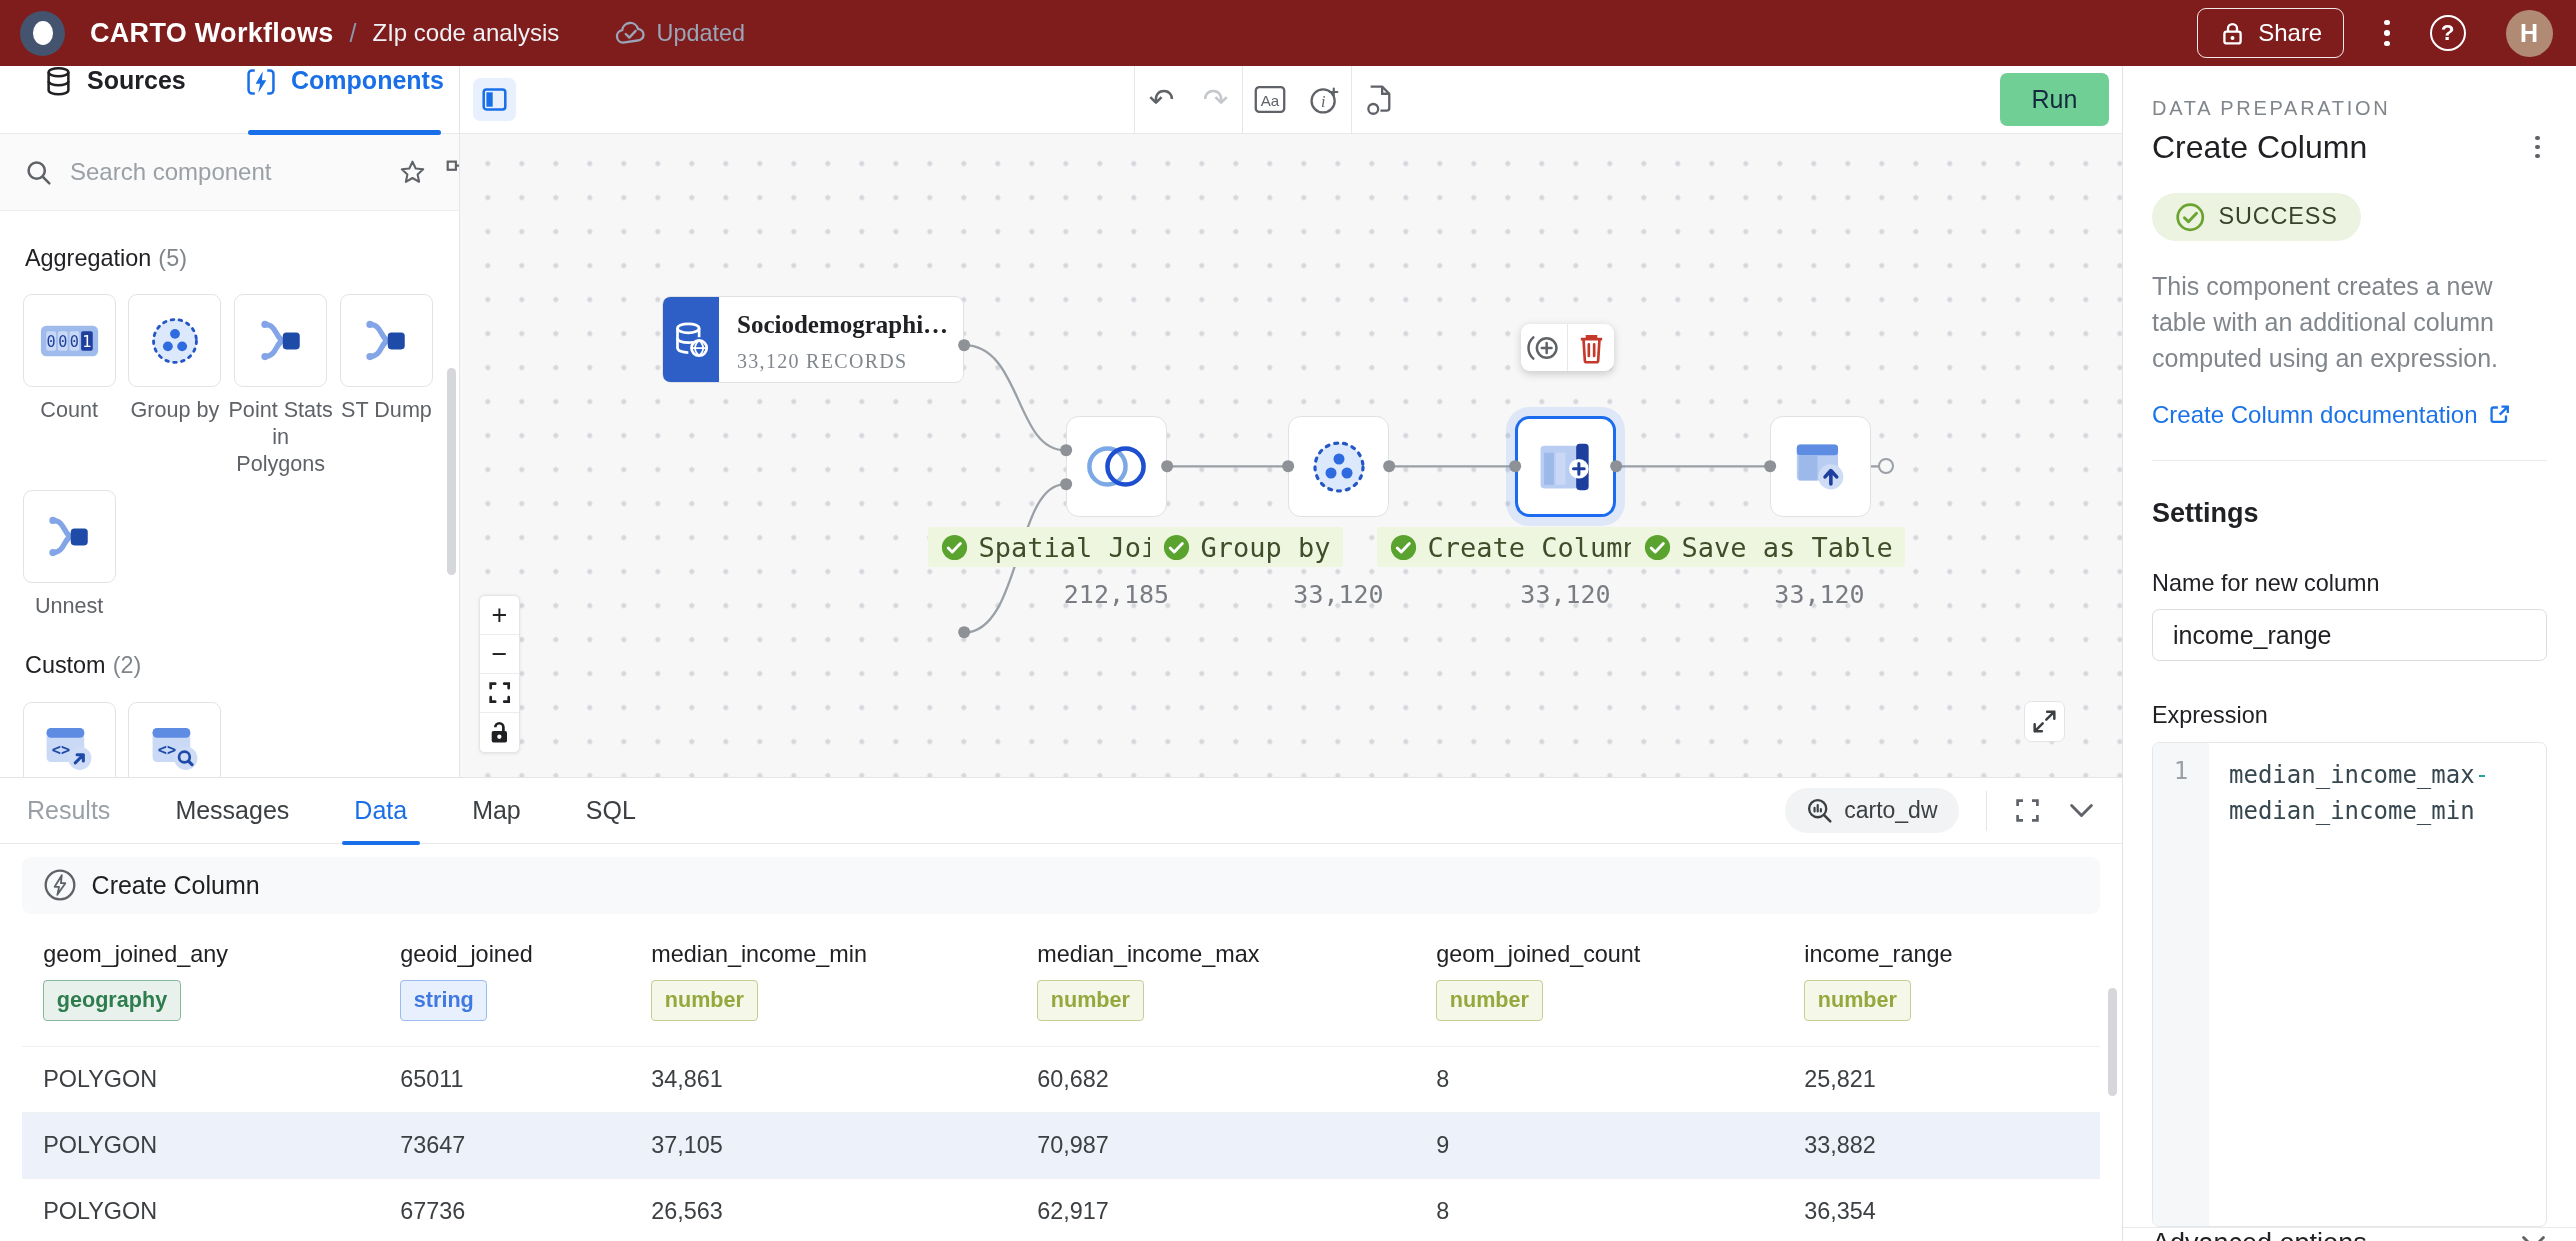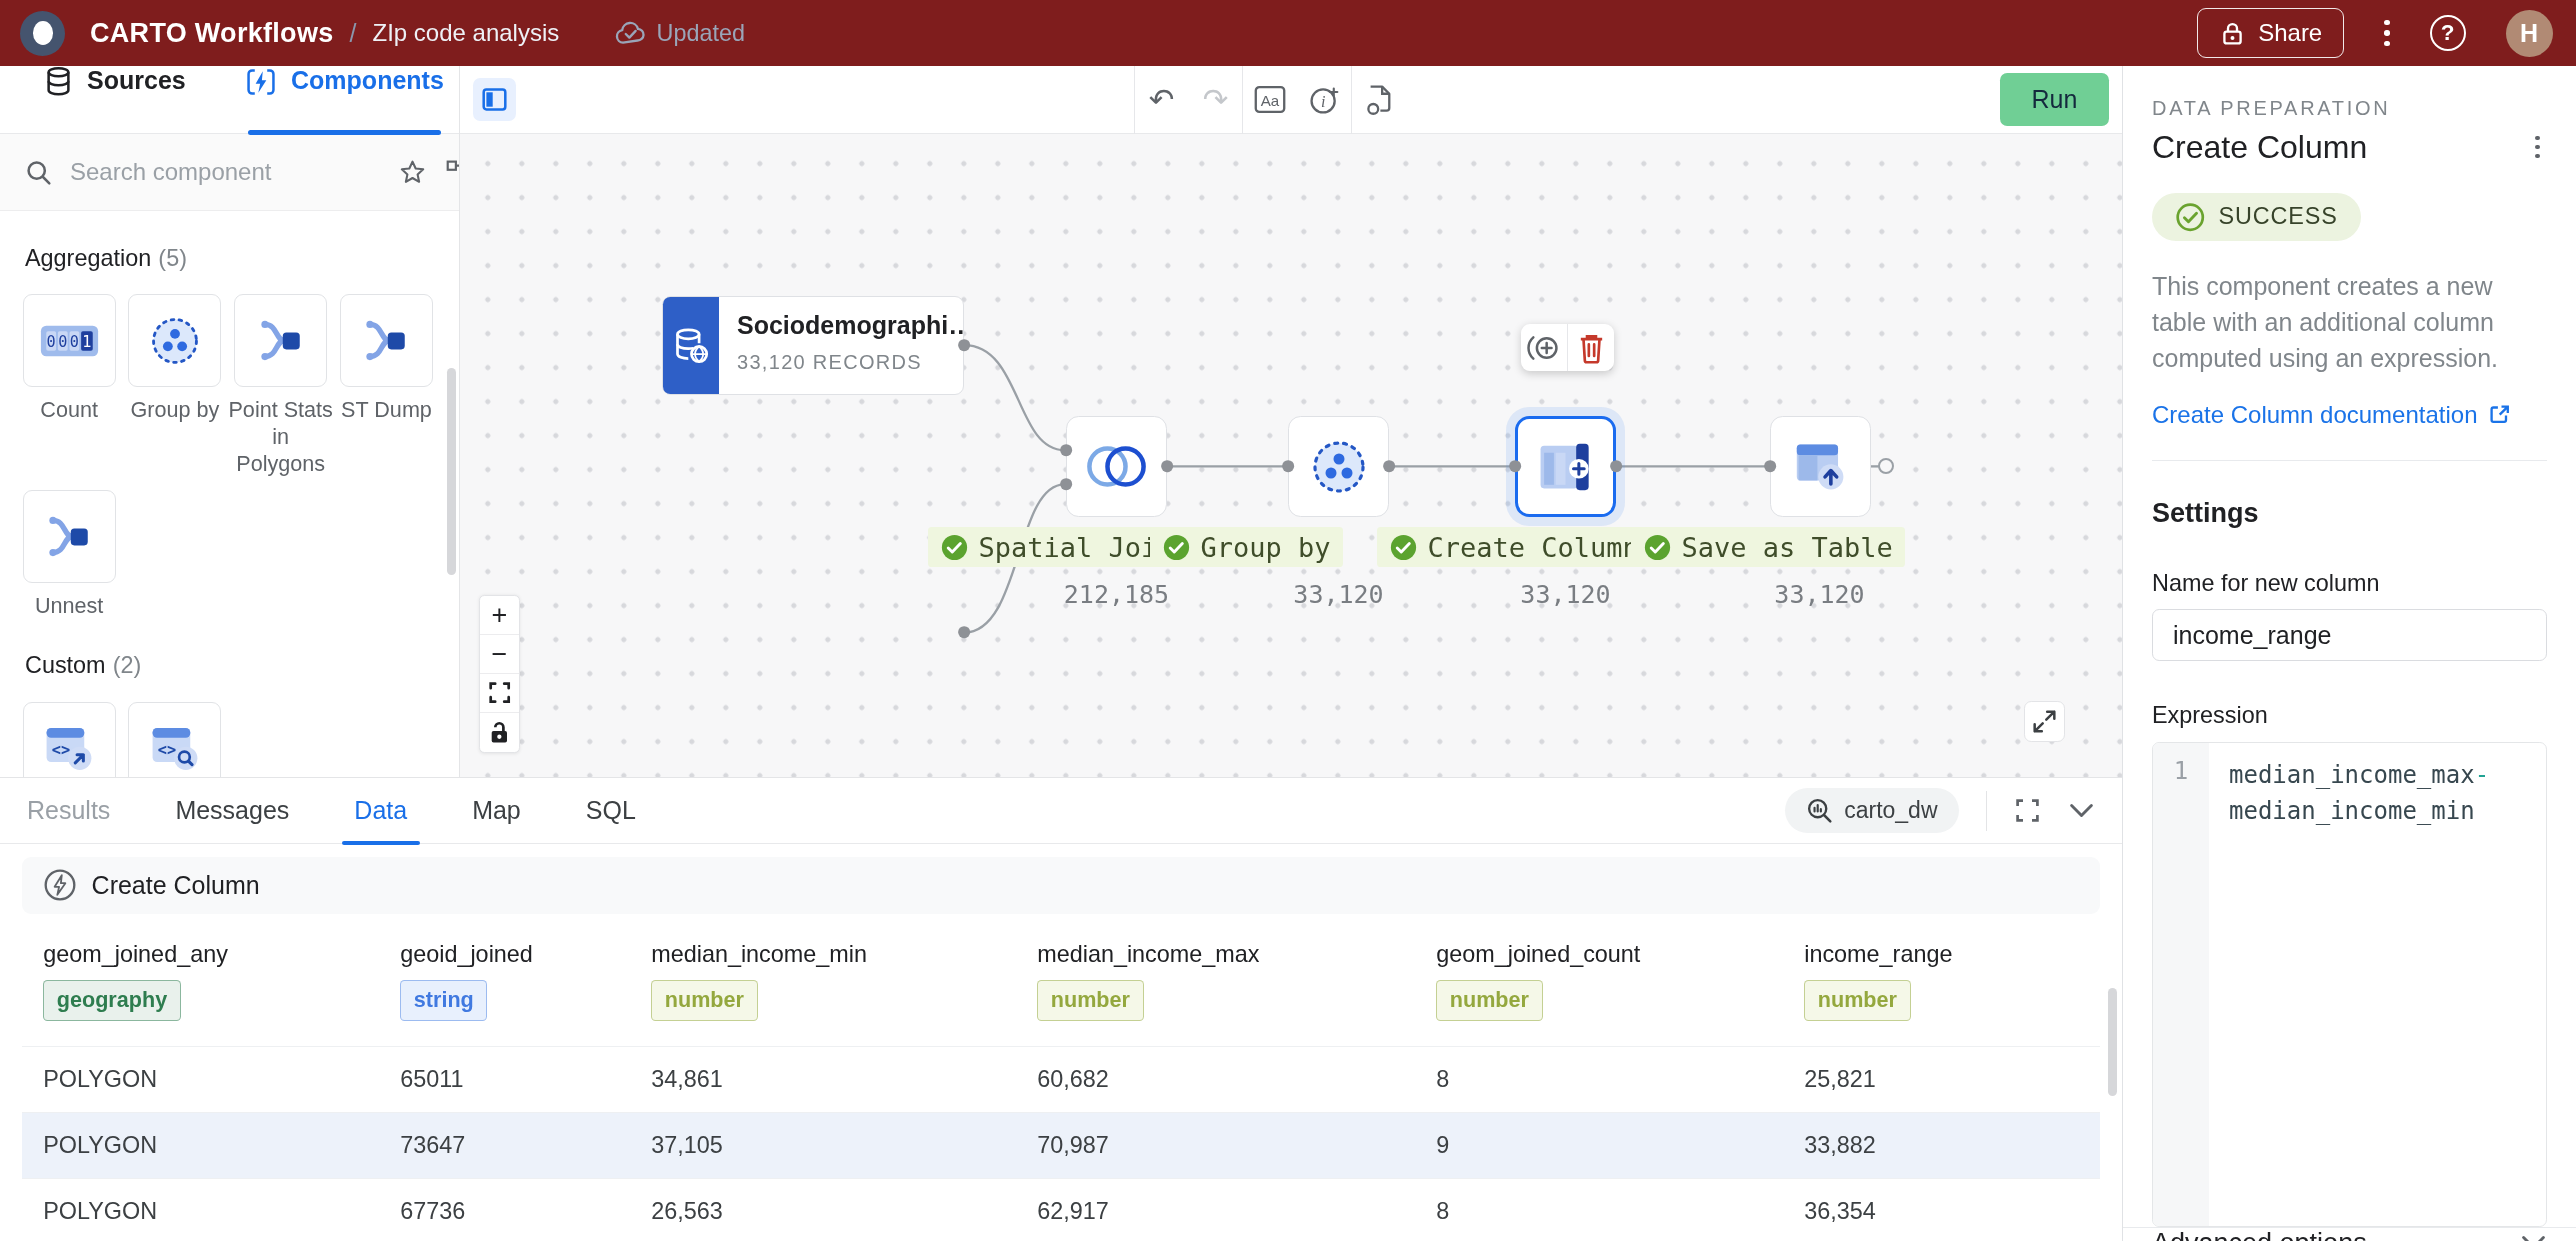--- a/index.html
+++ b/index.html
@@ -49,21 +49,21 @@
   .canvas-col { flex:1; display:flex; flex-direction:column; }
   .canvas-toolbar { height:68px; background:#fff; border-bottom:1.8px solid #e8e9eb; display:flex; align-items:center; }
   .collapse-btn { width:43px; height:43px; background:#e8f0fe; border-radius:7.2px; margin-left:12.6px; display:flex; align-items:center; justify-content:center; cursor:pointer; }
   .tb-div { width:0.9px; height:68px; background:#e6e7ea; }
   .tb-icon { width:54px; display:flex; align-items:center; justify-content:center; color:#5f6368; cursor:pointer; font-size:30.5px; }
   .tb-icon.disabled { color:#c4c7cb; }
   .run-btn { margin-left:auto; margin-right:12.6px; background:#70cf95; border:none; border-radius:7.2px; padding:11.7px 32px; font-size:25px; font-weight:500; color:#14293d; cursor:pointer; font-family:"Liberation Sans",sans-serif; }
   .canvas { flex:1; position:relative; background:#f7f7f8; overflow:hidden;
     background-image:radial-gradient(circle,#d7d8dc 2.3px, transparent 2.9px); background-size:34px 34px; background-position:10.8px 12.6px; }
   .wires { position:absolute; left:0; top:0; z-index:1; }
-  .src-node { position:absolute; width:302px; height:99px; background:#fff; border:1.8px solid #dfe1e5; border-radius:9px; display:flex; z-index:2; cursor:pointer; }
+  .src-node { position:absolute; width:302px; height:87px; background:#fff; border:1.8px solid #dfe1e5; border-radius:9px; display:flex; z-index:2; cursor:pointer;font-family:Liberation Serif, serif; }
   .src-strip { width:56px; background:#2e5fc7; border-radius:7.2px 0 0 7.2px; display:flex; align-items:center; justify-content:center; }
   .src-body { flex:1; padding:14.4px 18px; overflow:hidden; }
   .src-title { font-size:25px; font-weight:bold; white-space:nowrap; }
   .src-records { font-size:20px; color:#80868b; letter-spacing:1.3px; margin-top:10.8px; }
   .op-node { position:absolute; width:101px; height:101px; background:#fff; border:1.8px solid #dfe1e5; border-radius:12.6px; display:flex; align-items:center; justify-content:center; z-index:2; cursor:pointer; }
   .op-node.selected { border:3.6px solid #1a6bef; border-radius:14.4px; box-shadow:0 0 0 9px rgba(66,133,244,.14); }
   .node-label { position:absolute; width:377px; text-align:left; z-index:2; }
   .label-pill { display:inline-flex; align-items:center; gap:10.8px; background:#eff6df; border-radius:3.6px; padding:4.5px 12.6px; }
   .label-pill .txt { font-family:"DejaVu Sans Mono",monospace; font-size:27px; color:#3f4d2a; }
   .node-count { position:absolute; width:377px; text-align:center; font-family:"DejaVu Sans Mono",monospace; font-size:25px; color:#797d82; z-index:2; }

